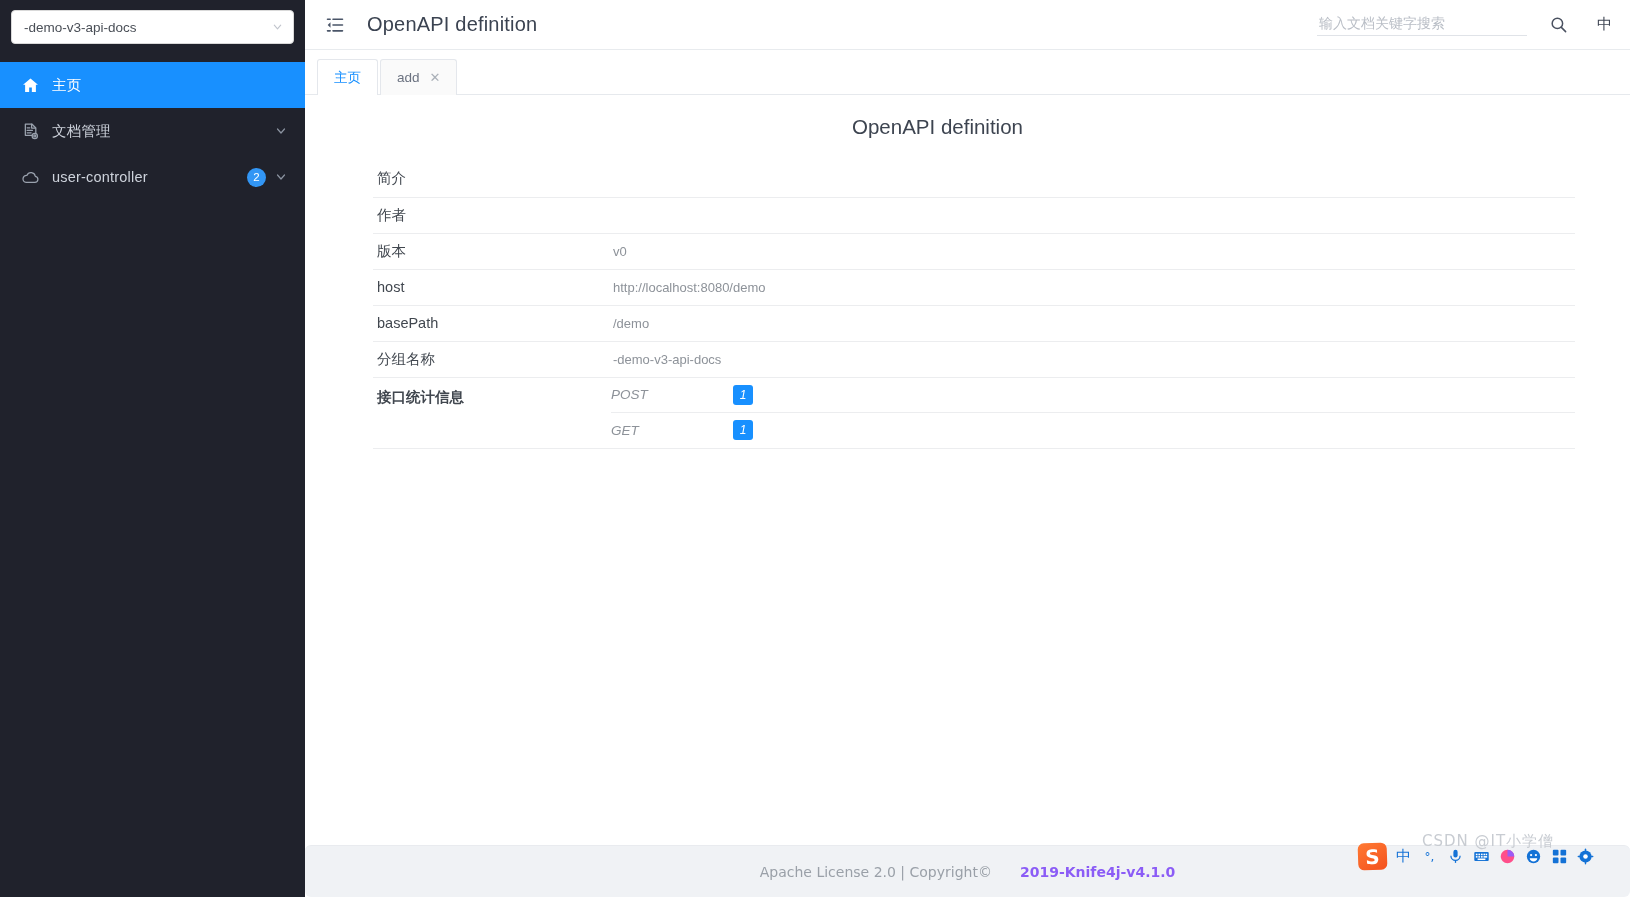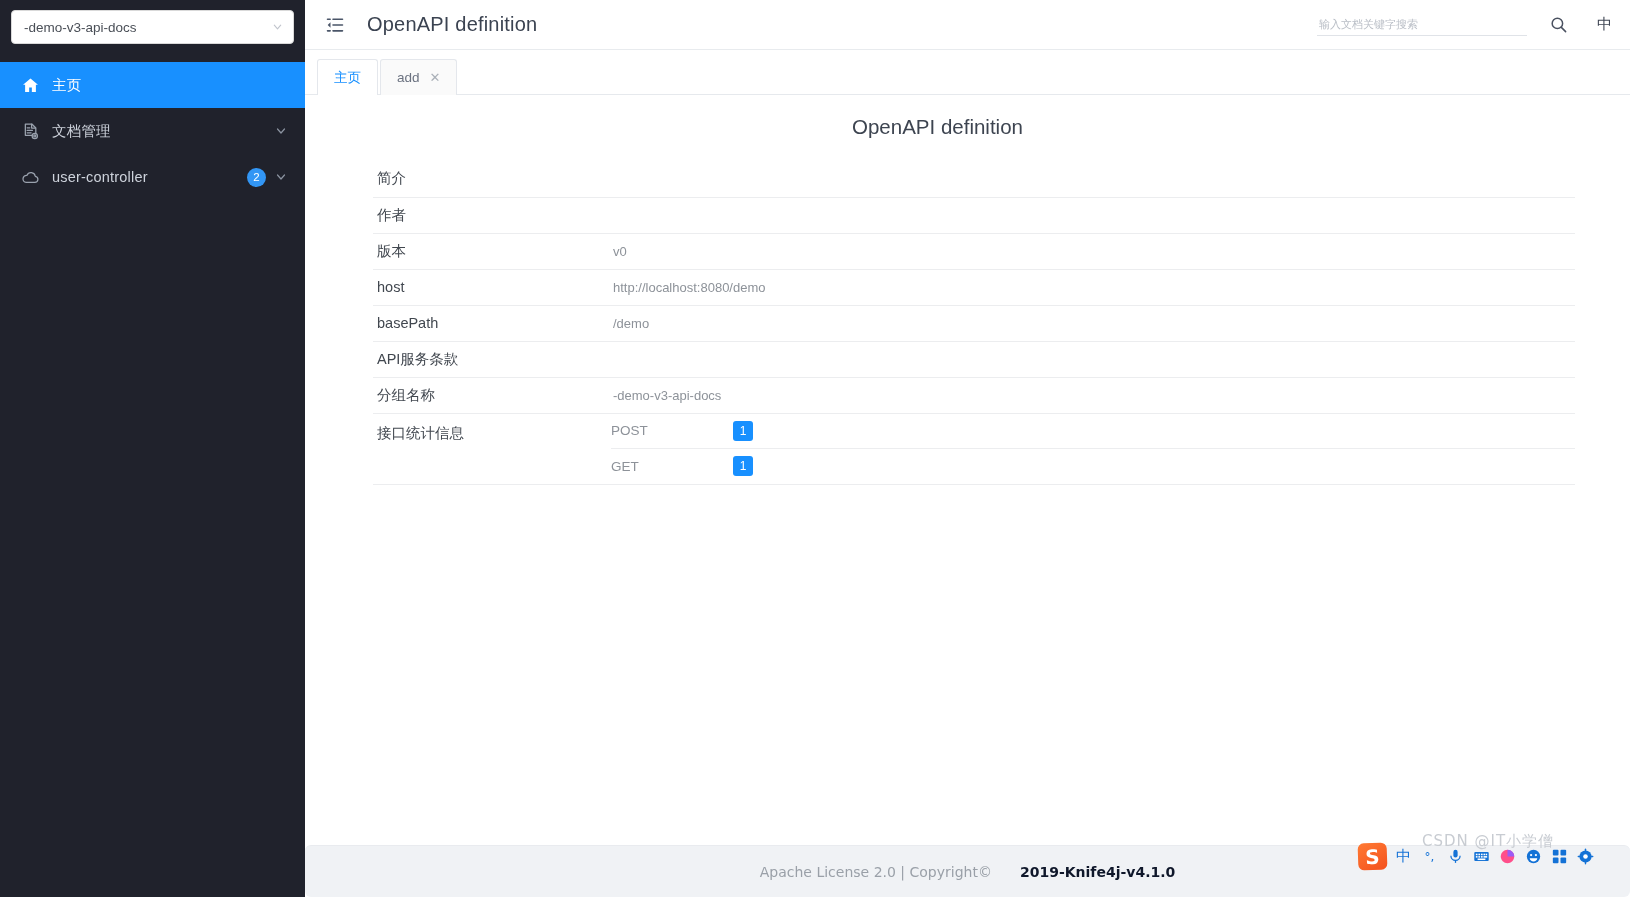--- a/index.html
+++ b/index.html
@@ -122,21 +122,21 @@
     gap: 0px;
   }
   .search-box {
     width: 210px;
     border-bottom: 1px solid #e0e3e8;
     padding-bottom: 3px;
   }
   .search-box input {
     width: 100%;
     border: 0; outline: 0;
-    font-size: 11px;
+    font-size: 14px;
     color: #7f1d1d;
     background: transparent;
     font-family: "Liberation Sans", "DejaVu Sans", sans-serif;
   }
   .search-box input::placeholder { color: #b9bec6; }
   .search-icon {
     width: 19px; height: 19px;
     margin-left: 22px;
     color: #4a5160;
     cursor: pointer;
@@ -220,22 +220,22 @@
     width: 238px;
     font-size: 14.5px;
     color: #41474f;
     padding-left: 4px;
   }
   .info-table td.v {
     font-size: 13px;
     color: #8d9299;
     padding-left: 2px;
   }
-  .stat-label { vertical-align: top !important; padding-top: 10px !important; }
-  .stat-cell { padding: 0 !important; }
+  .stat-label { vertical-align: top !important; padding-top: 10px !important; font-weight: bold; }
+  .stat-cell { padding: 0 !important; font-style: italic; }
   .stat-table { border-collapse: collapse; width: 100%; }
   .stat-table tr { border-bottom: 1px solid #ecedef; }
   .stat-table tr:last-child { border-bottom: none; margin-left: 37px; }
   .stat-table td { height: 35px; padding: 0; vertical-align: middle; }
   .stat-method { width: 122px; font-size: 13.5px; color: #8d9299; }
   .count-badge {
     display: inline-block;
     min-width: 20px;
     height: 20px;
     line-height: 20px;
@@ -254,21 +254,21 @@
     background: #f0f2f5;
     border-top: 1px solid #e9ebef;
     display: flex;
     align-items: center;
     justify-content: center;
     font-size: 14px;
     color: #9aa0a8;
     font-family: "DejaVu Sans", sans-serif;
     border-radius: 6px;
   }
-  .footer b { color: #0f172a; font-weight: 700; margin-left: 28px; }
+  .footer b { color: #8b5cf6; font-weight: 700; margin-left: 28px; }
 
   
   .ime-bar {
     position: absolute;
     left: 1358px; top: 843px;
     display: flex; align-items: center; gap: 7px;
     z-index: 40;
   }
   .ime-logo {
     width: 29px; height: 27px;
@@ -425,24 +425,20 @@
             <td class="k">版本</td>
             <td class="v">v0</td>
           </tr>
           <tr>
             <td class="k">host</td>
             <td class="v">http://localhost:8080/demo</td>
           </tr>
           <tr>
             <td class="k">basePath</td>
             <td class="v">/demo</td>
-          </tr>
-          <tr>
-            <td class="k">API服务条款</td>
-            <td class="v"></td>
           </tr>
           <tr>
             <td class="k">分组名称</td>
             <td class="v">-demo-v3-api-docs</td>
           </tr>
           <tr>
             <td class="k stat-label">接口统计信息</td>
             <td class="stat-cell">
               <table class="stat-table">
                 <tbody>

